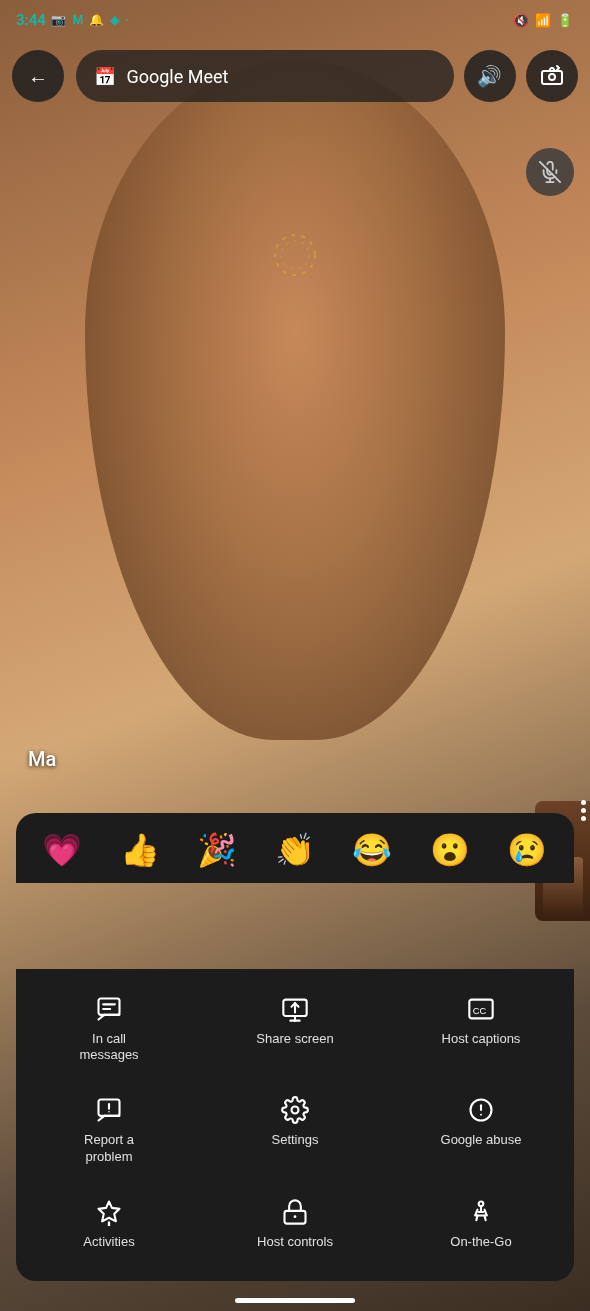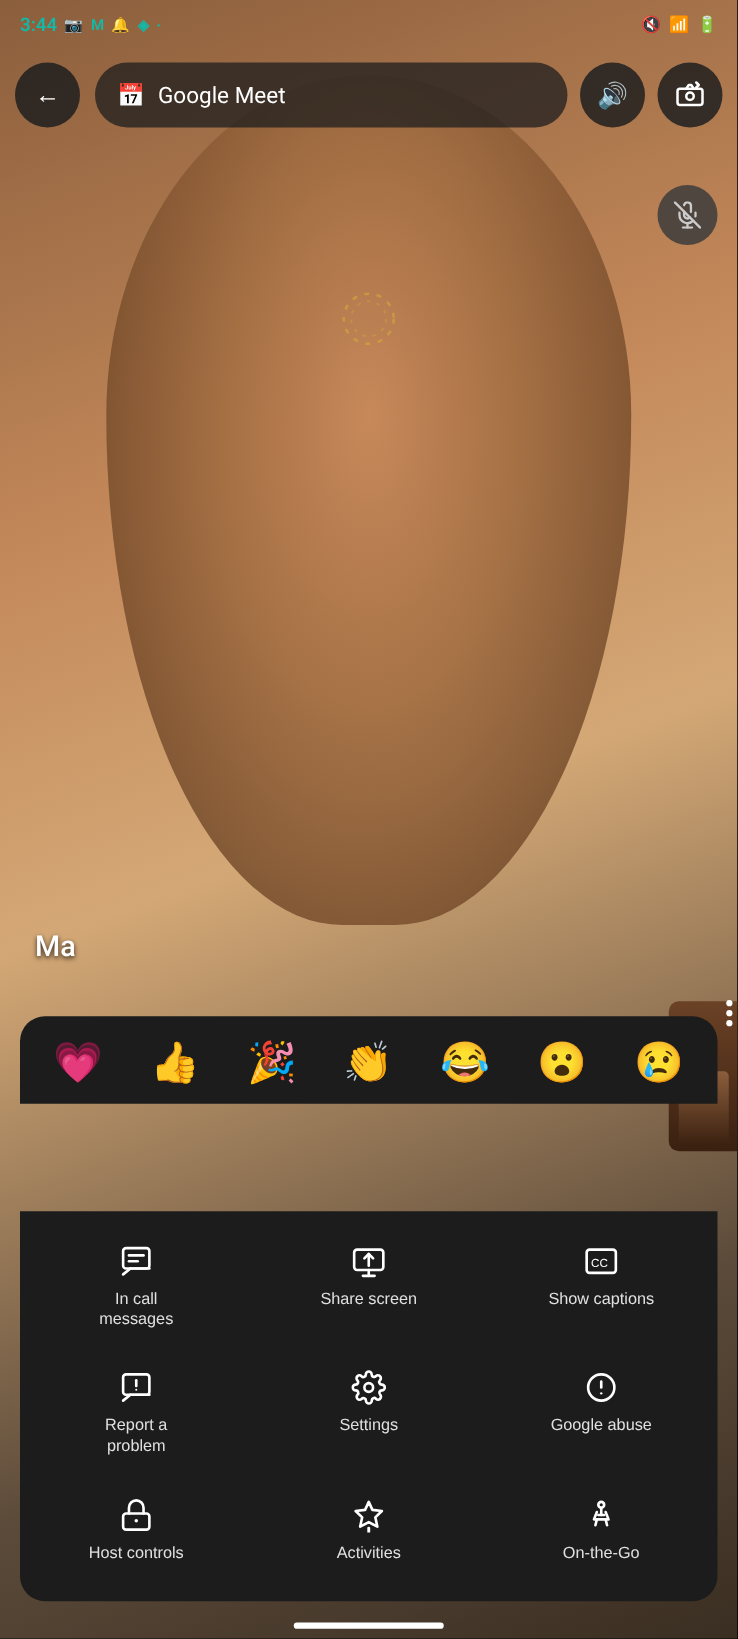--- a/index.html
+++ b/index.html
@@ -230,21 +230,21 @@
       background: #fff;
       border-radius: 50%;
     }
 
     
     #name-tag {
       position: absolute;
       bottom: 540px;
       left: 28px;
       color: #fff;
-      font-size: 23px;
+      font-size: 20px;
       font-weight: 500;
       z-index: 280;
       text-shadow: 0 1px 4px rgba(0,0,0,0.8);
     }
 
     
     #home-indicator {
       position: absolute;
       bottom: 8px;
       left: 50%;
@@ -373,21 +373,21 @@
         <line x1="12" y1="7" x2="12" y2="15"></line>
       </svg>
       <span class="menu-label">Share screen</span>
     </button>
 
     <button class="menu-item">
       <svg class="icon-svg" viewBox="0 0 24 24">
         <rect x="2" y="4" width="20" height="16" rx="2"></rect>
         <text x="5" y="16" font-size="8" fill="#fff" stroke="none" font-family="Arial">CC</text>
       </svg>
-      <span class="menu-label">Show captions</span>
+      <span class="menu-label">Host captions</span>
     </button>
 
     <button class="menu-item">
       <svg class="icon-svg" viewBox="0 0 24 24">
         <rect x="3" y="3" width="18" height="14" rx="2"></rect>
         <line x1="12" y1="7" x2="12" y2="11"></line>
         <circle cx="12" cy="13.5" r="0.7" fill="#fff" stroke="none"></circle>
         <line x1="3" y1="21" x2="8" y2="17"></line>
         <line x1="8" y1="17" x2="21" y2="17"></line>
       </svg>
@@ -406,33 +406,33 @@
       <svg class="icon-svg" viewBox="0 0 24 24">
         <circle cx="12" cy="12" r="9"></circle>
         <line x1="12" y1="8" x2="12" y2="12"></line>
         <circle cx="12" cy="16" r="0.8" fill="#fff" stroke="none"></circle>
       </svg>
       <span class="menu-label">Google abuse</span>
     </button>
 
     <button class="menu-item">
       <svg class="icon-svg" viewBox="0 0 24 24">
+        <polygon points="12,3 14.5,8.5 21,9.3 16.5,13.6 17.9,20 12,16.9 6.1,20 7.5,13.6 3,9.3 9.5,8.5"></polygon>
+        <line x1="12" y1="21" x2="12" y2="24" stroke="#fff" stroke-width="2"></line>
+      </svg>
+      <span class="menu-label">Activities</span>
+    </button>
+
+    <button class="menu-item">
+      <svg class="icon-svg" viewBox="0 0 24 24">
         <rect x="3" y="11" width="18" height="11" rx="2"></rect>
         <path d="M7 11V7a5 5 0 0 1 10 0v4"></path>
         <circle cx="12" cy="16" r="1.2" fill="#fff" stroke="none"></circle>
       </svg>
       <span class="menu-label">Host controls</span>
-    </button>
-
-    <button class="menu-item">
-      <svg class="icon-svg" viewBox="0 0 24 24">
-        <polygon points="12,3 14.5,8.5 21,9.3 16.5,13.6 17.9,20 12,16.9 6.1,20 7.5,13.6 3,9.3 9.5,8.5"></polygon>
-        <line x1="12" y1="21" x2="12" y2="24" stroke="#fff" stroke-width="2"></line>
-      </svg>
-      <span class="menu-label">Activities</span>
     </button>
 
     <button class="menu-item">
       <svg class="icon-svg" viewBox="0 0 24 24">
         <circle cx="12" cy="5" r="2"></circle>
         <path d="M12 7v5"></path>
         <path d="M9 10l-2 5h10l-2-5"></path>
         <path d="M9 15l-1 4"></path>
         <path d="M15 15l1 4"></path>
         <line x1="10" y1="12" x2="14" y2="12"></line>

